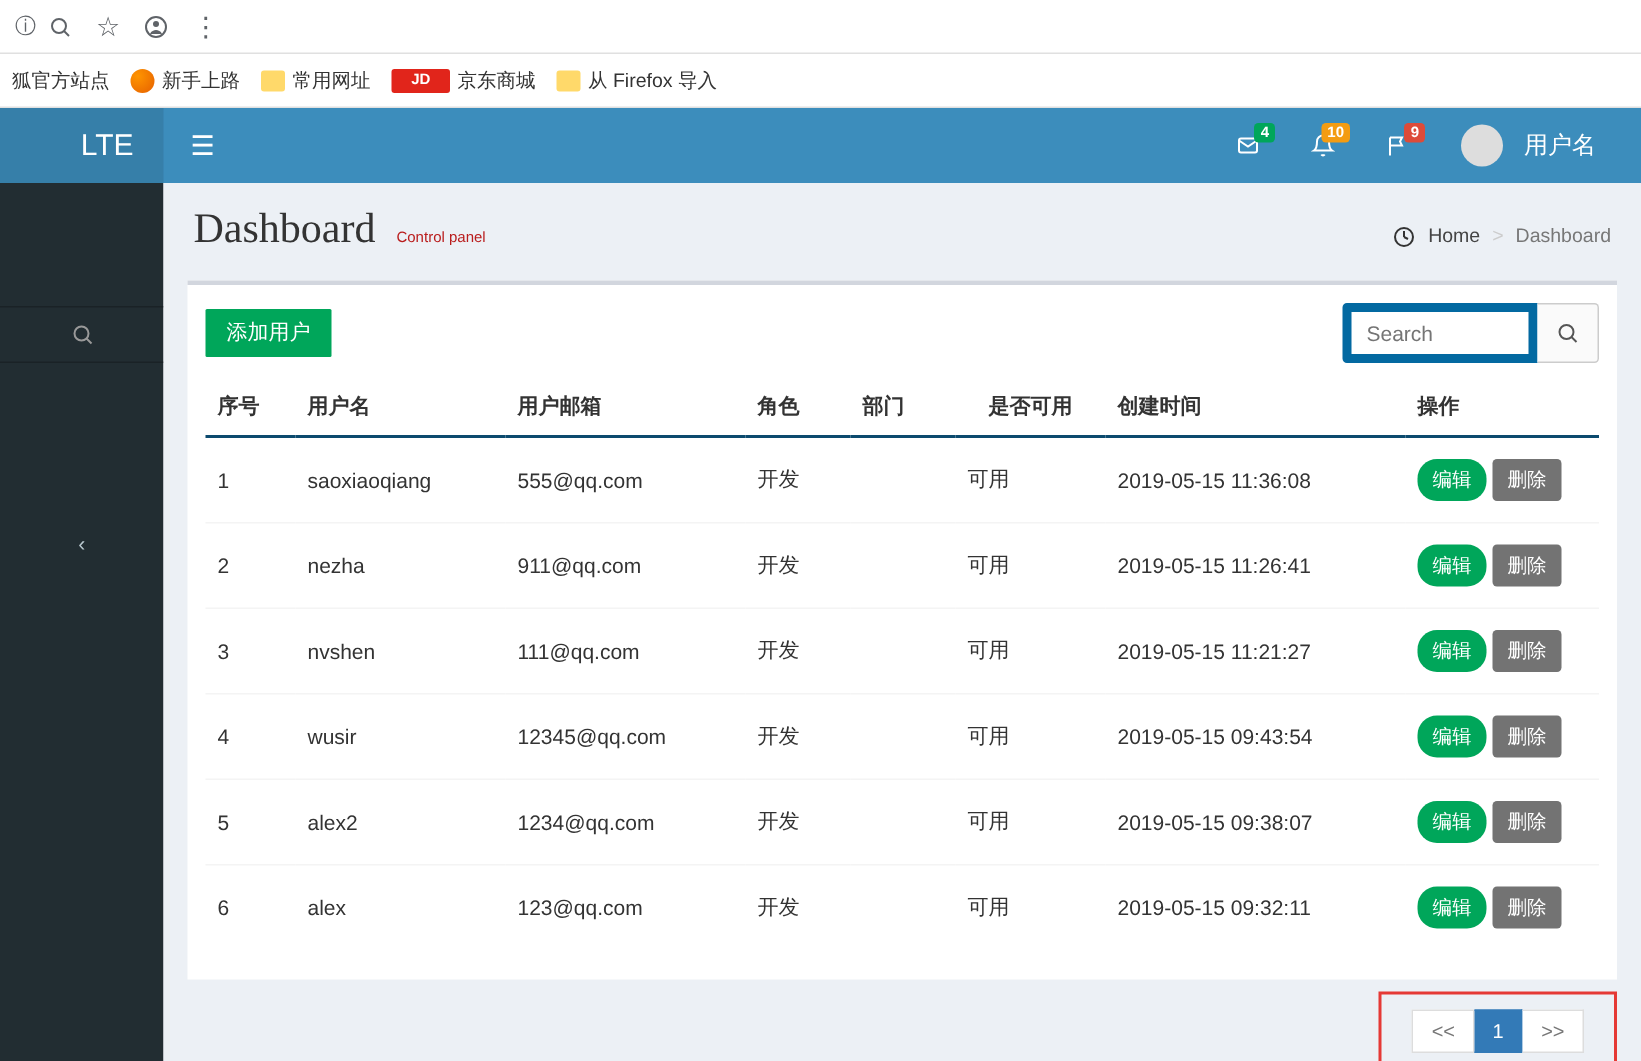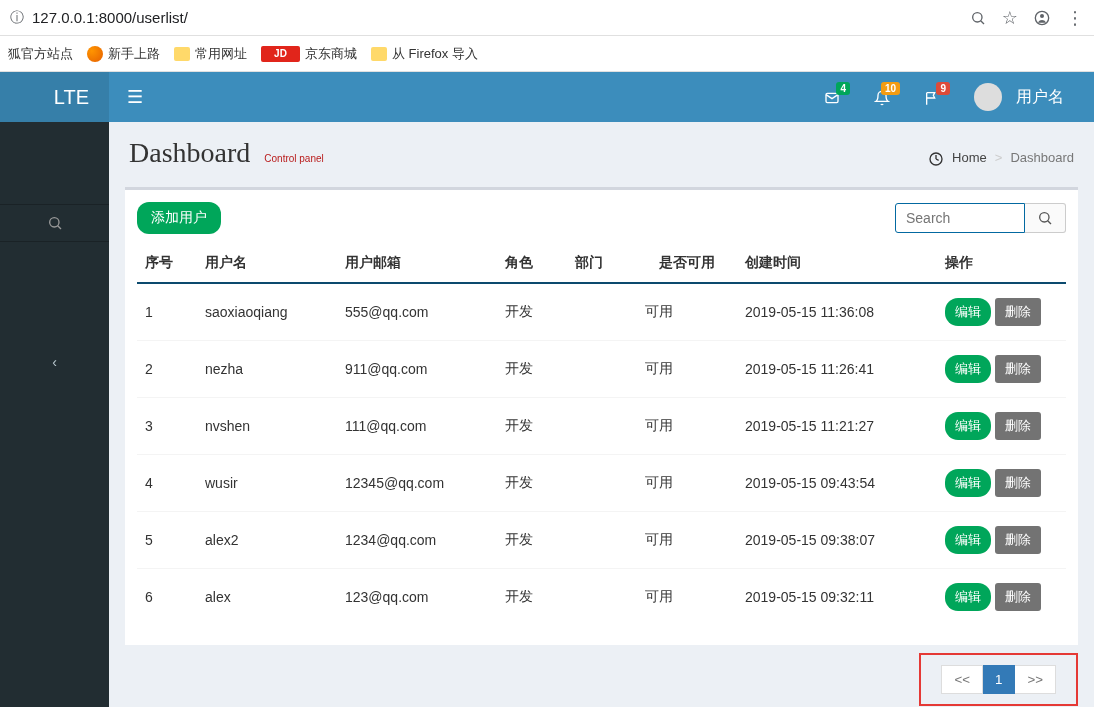--- a/index.html
+++ b/index.html
@@ -41,23 +41,23 @@
     .content { flex: 1; background: #ecf0f5; padding: 0; position: relative; }
     .content-header { padding: 15px 20px 6px; display: flex; align-items: baseline; }
     .page-title { font-family: Georgia, serif; font-size: 28px; font-weight: normal; color: #333; }
     .page-subtitle { font-family: Liberation Sans, sans-serif; margin-left: 14px; color: #b91c1c; font-size: 10px; }
     .breadcrumb { margin-left: auto; display: flex; align-items: flex-start; gap: 8px; color: #444; font-size: 13px; }
     .breadcrumb .sep { color: #ccc; }
     .breadcrumb .current { color: #777; }
     
     .box { background: #fff; margin: 12px 16px 8px; border-top: 3px solid #d2d6de; padding: 12px 12px 20px; }
     .box-top { display: flex; align-items: center; margin-bottom: 10px; }
-    .btn-add { background: #00a65a; color: #fff; border: none; padding: 7px 14px; border-radius: 12px; cursor: pointer; font-size: 14px; }
+    .btn-add { background: #00a65a; color: #fff; border: none; padding: 7px 14px; border-radius: 1px; cursor: pointer; font-size: 14px; }
     .search-wrap { margin-left: auto; display: flex; }
-    .search-input { border: 1px solid #0369a1; padding: 6px 10px; font-size: 14px; border-radius: 3px 0 0 3px; width: 130px; }
+    .search-input { border: 6px solid #0369a1; padding: 6px 10px; font-size: 14px; border-radius: 3px 0 0 3px; width: 130px; }
     .search-btn { border: 1px solid #ccc; border-left: none; background: #fafafa; padding: 6px 12px; border-radius: 0 3px 3px 0; cursor: pointer; }
     
     table { width: 100%; border-collapse: collapse; }
     th { text-align: left; padding: 10px 8px; border-bottom: 2px solid #0c4a6e; font-weight: bold; }
     td { padding: 14px 8px; border-top: 1px solid #f4f4f4; }
     .btn-edit { background: #00a65a; color: #fff; border: none; padding: 5px 10px; border-radius: 13px; cursor: pointer; font-size: 13px; margin-right: 4px; }
     .btn-del { background: #737373; color: #fff; border: none; padding: 5px 10px; border-radius: 3px; cursor: pointer; font-size: 13px; }
     
     .pagination-wrap { margin: 8px 16px; display: flex; justify-content: flex-end; }
     .pagination-box { border: 2px solid #e53935; padding: 10px 20px; display: flex; }
@@ -65,21 +65,20 @@
     .page-btn.active { background: #337ab7; color: #fff; border-color: #337ab7; }
     .page-btn + .page-btn { border-left: none; }
     
     .icon-svg { width: 16px; height: 16px; display: inline-block; vertical-align: middle; }
   </style>
 </head>
 <body>
 
 <div class="browser-bar">
   <span class="url-info-icon">ⓘ</span>
-  <span class="url">127.0.0.1:8000/userlist/</span>
   <div class="browser-icons">
     <span>
       <svg class="icon-svg" viewBox="0 0 24 24" fill="none" stroke="#5f6368" stroke-width="2">
           <circle cx="11" cy="11" r="7"></circle>
           <line x1="21" y1="21" x2="16" y2="16"></line>
         </svg>
     </span>
     <span>☆</span>
     <span>
       <svg class="icon-svg" viewBox="0 0 24 24" fill="#5f6368">

